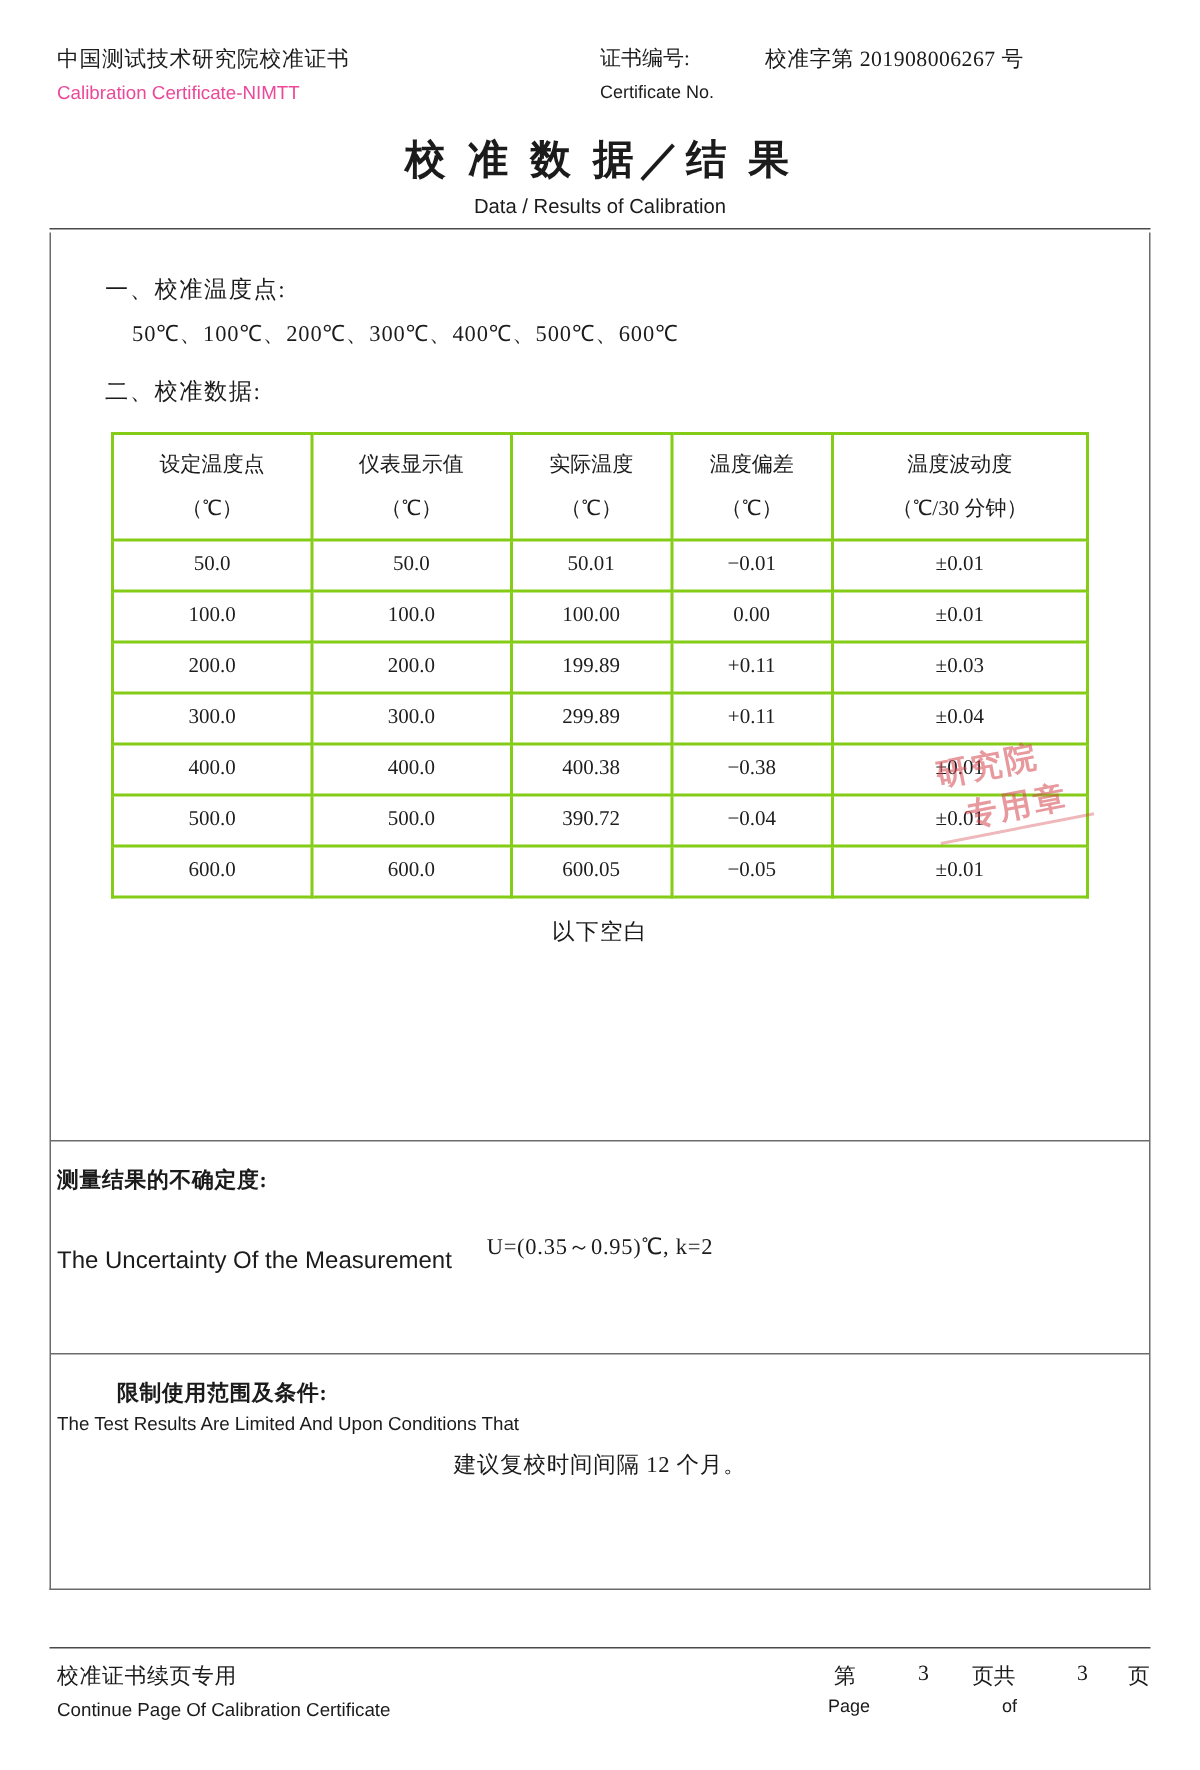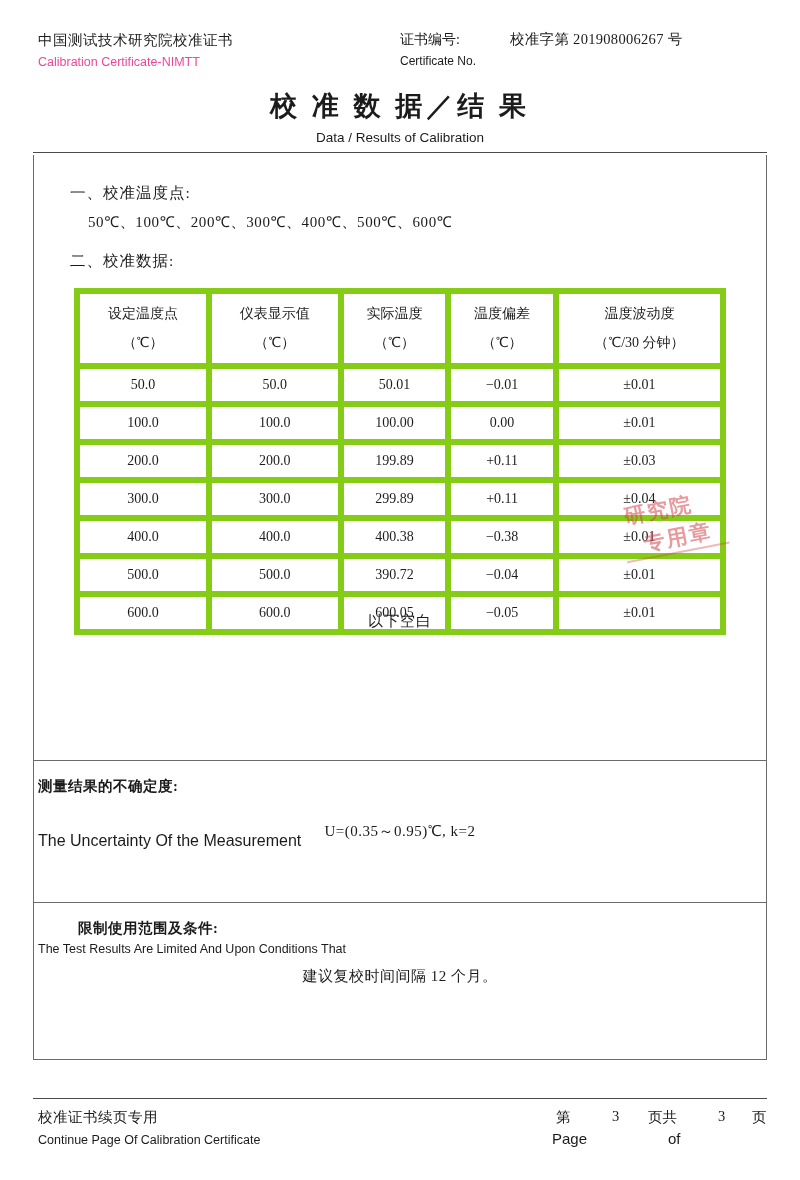--- a/index.html
+++ b/index.html
@@ -127,21 +127,21 @@
 
   
   .data-table {
     position: absolute;
     left: 74px; top: 288px;
     width: 652px;
     border-collapse: collapse;
     font-size: 14px;
   }
   .data-table td, .data-table th {
-    border: 6px solid #84cc16;
+    border: 2px solid #84cc16;
     text-align: center;
     font-weight: normal;
     font-family: "Liberation Serif", serif;
     padding: 0;
     height: 32px;
     color: #1d1d1d;
   }
   .data-table thead td {
     height: 29px;
   }
@@ -233,21 +233,21 @@
   }
   .pg {
     position: absolute;
     top: 1108px;
     font-size: 14.5px;
     font-family: "Liberation Serif", serif;
   }
   .pg-sub {
     position: absolute;
     top: 1130px;
-    font-size: 15px;
+    font-size: 12px;
     font-family: "Liberation Sans", sans-serif;
   }
 
   
   .stamp {
     position: absolute;
     left: 618px; top: 487px;
     width: 120px; height: 86px;
     pointer-events: none;
     opacity: .55;

